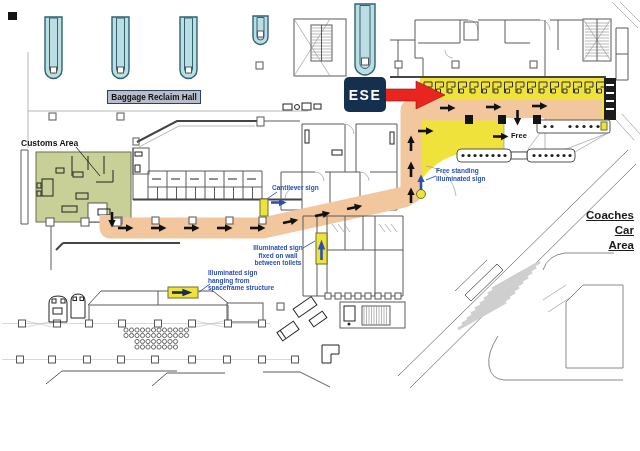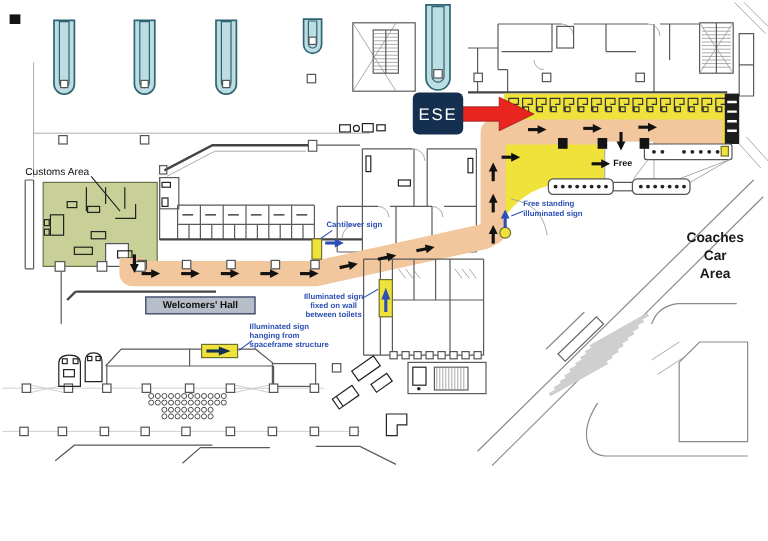--- a/index.html
+++ b/index.html
@@ -24,29 +24,29 @@
   .zebra{stroke:#cfcfcf;stroke-width:3;}
   .ysign{fill:var(--highlight-yellow);stroke:#6e6e2e;stroke-width:1;}
   .redarrow{fill:var(--arrow-red);stroke:#8d1216;stroke-width:.6;}
   .lead{stroke:var(--annotation-blue);stroke-width:.9;fill:none;}
   .arr-k{color:#111;}
   .arr-b{color:var(--annotation-blue);}
   .arr-n{color:var(--navy);}
   
   .anno{position:absolute;font-weight:bold;font-size:6.5px;line-height:7.5px;
         color:var(--annotation-blue);white-space:nowrap;}
-  .plainlbl{position:absolute;font-weight:normal;font-size:8.5px;color:#111;white-space:nowrap;}
+  .plainlbl{position:absolute;font-weight:bold;font-size:8.5px;color:#111;white-space:nowrap;}
   .lblbox{position:absolute;display:flex;align-items:center;justify-content:center;
           background:var(--label-box-bg);border:1.5px solid var(--label-box-border);
           font-weight:bold;font-size:8.2px;color:#101010;box-sizing:border-box;white-space:nowrap;}
   .ese{position:absolute;left:344px;top:77px;width:42px;height:35px;background:var(--navy);
        border-radius:5px;display:flex;align-items:center;justify-content:center;
-       font-weight:normal;font-size:14px;color:#fff;letter-spacing:1.5px;}
-  .coaches{position:absolute;left:558px;top:192px;width:76px;text-align:center;
-           font-weight:bold;font-size:11.5px;line-height:15px;color:#1a1a1a;}
+       font-weight:bold;font-size:14px;color:#fff;letter-spacing:1.5px;}
+  .coaches{position:absolute;left:558px;top:208px;width:76px;text-align:right;
+           font-weight:bold;font-size:11.5px;line-height:15px;color:#1a1a1a;text-decoration:underline;}
   .exitlbl{position:absolute;left:511px;top:131px;font-weight:bold;font-size:7.5px;color:#111;}
 </style>
 </head>
 <body>
 
 <div class="stage">
 
 <svg width="640" height="451" viewBox="0 0 640 451">
   <defs>
     <g id="arr">
@@ -374,22 +374,22 @@
   <g>
     <rect class="ysign" x="168" y="287" width="30" height="11"></rect>
     <path class="lead" d="M210,284 L199,292"></path>
     <use href="#arr" class="arr-n" transform="translate(172,292.5) scale(1.3,1)"></use>
   </g>
   <path d="M76,147 L100,176" stroke="#222" stroke-width="0.9" fill="none"></path>
 
   <polygon class="redarrow" points="383,89 416,89 416,81 445,95 416,109 416,101 383,101"></polygon>
 </svg>
 
-
-<div class="lblbox" style="left:121px;top:247px;width:92px;height:15px;">Welcomers' Hall</div>
+<div class="lblbox" style="left:107px;top:90px;width:94px;height:14px;">Baggage Reclaim Hall</div>
+
 
 <div class="plainlbl" style="left:21px;top:138px;">Customs Area</div>
 
 <div class="ese">ESE</div>
 
 <div class="exitlbl">Free</div>
 
 <div class="coaches">
   <div>Coaches</div>
   <div>Car</div>

